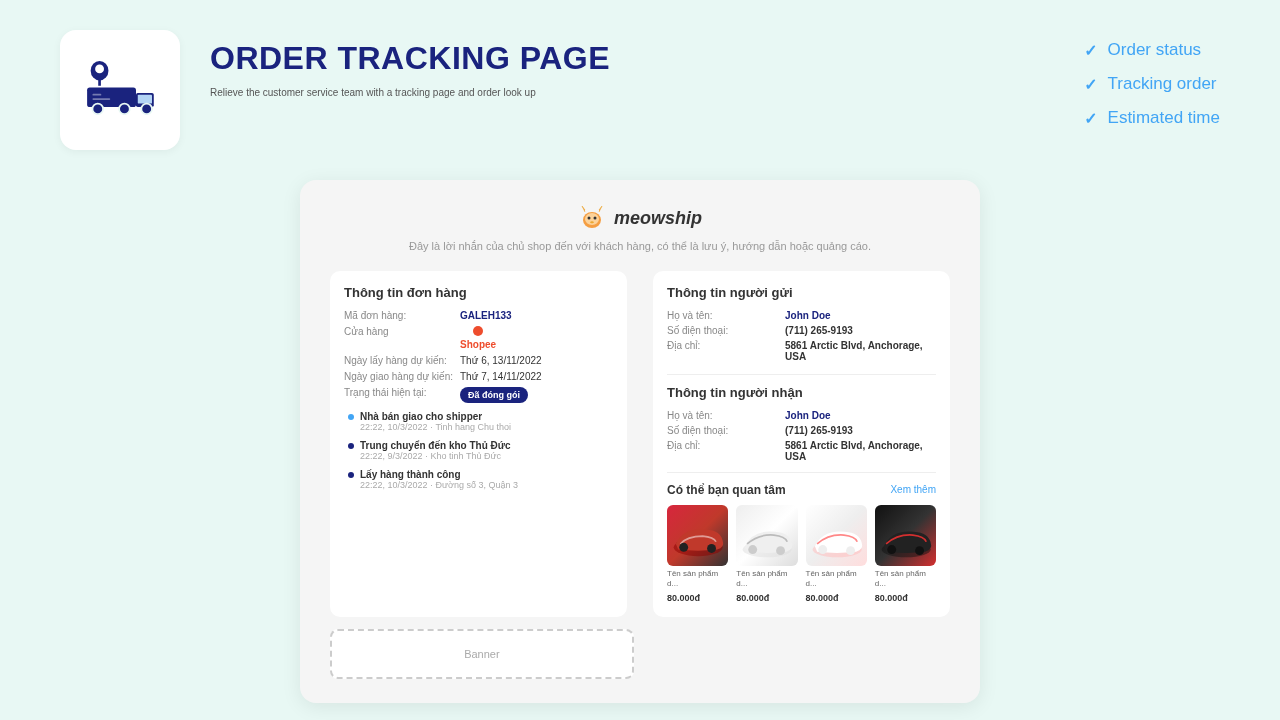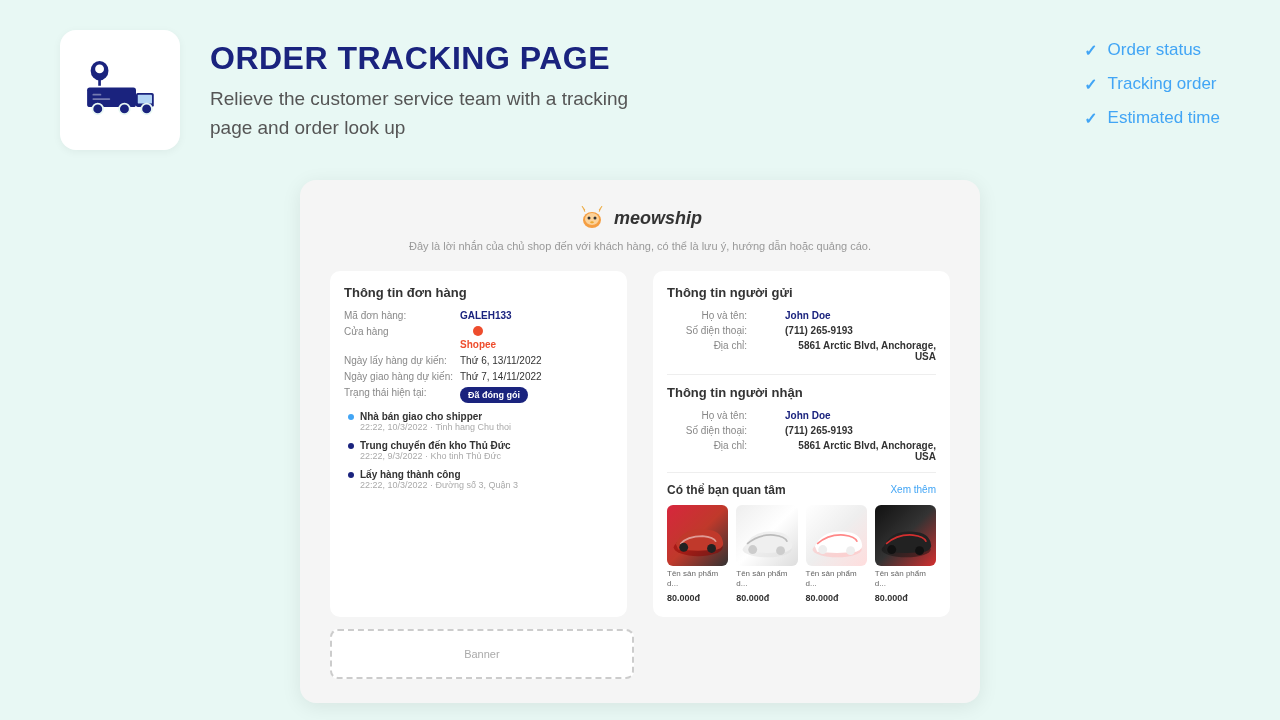--- a/index.html
+++ b/index.html
@@ -48,21 +48,21 @@
       padding-top: 10px;
     }
     .page-title {
       font-size: 32px;
       font-weight: 800;
       color: #1a237e;
       letter-spacing: 0.5px;
       margin-bottom: 8px;
     }
     .page-subtitle {
-      font-size: 19px;
+      font-size: 10px;
       color: #555;
       line-height: 1.5;
       max-width: 420px;
     }
     .features-list {
       display: flex;
       flex-direction: column;
       gap: 14px;
       margin-left: auto;
       padding-top: 10px;
@@ -214,21 +214,20 @@
       color: #aaa;
     }
     .sender-section {
       margin-bottom: 12px;
     }
     .recipient-section {}
     .contact-row {
       display: flex;
       gap: 6px;
       margin-bottom: 4px;
-      text-align: right;
     }
     .contact-label {
       font-size: 10px;
       color: #888;
       min-width: 80px;
       flex-shrink: 0;
     }
     .contact-value {
       font-size: 10px;
       color: #1a237e;

